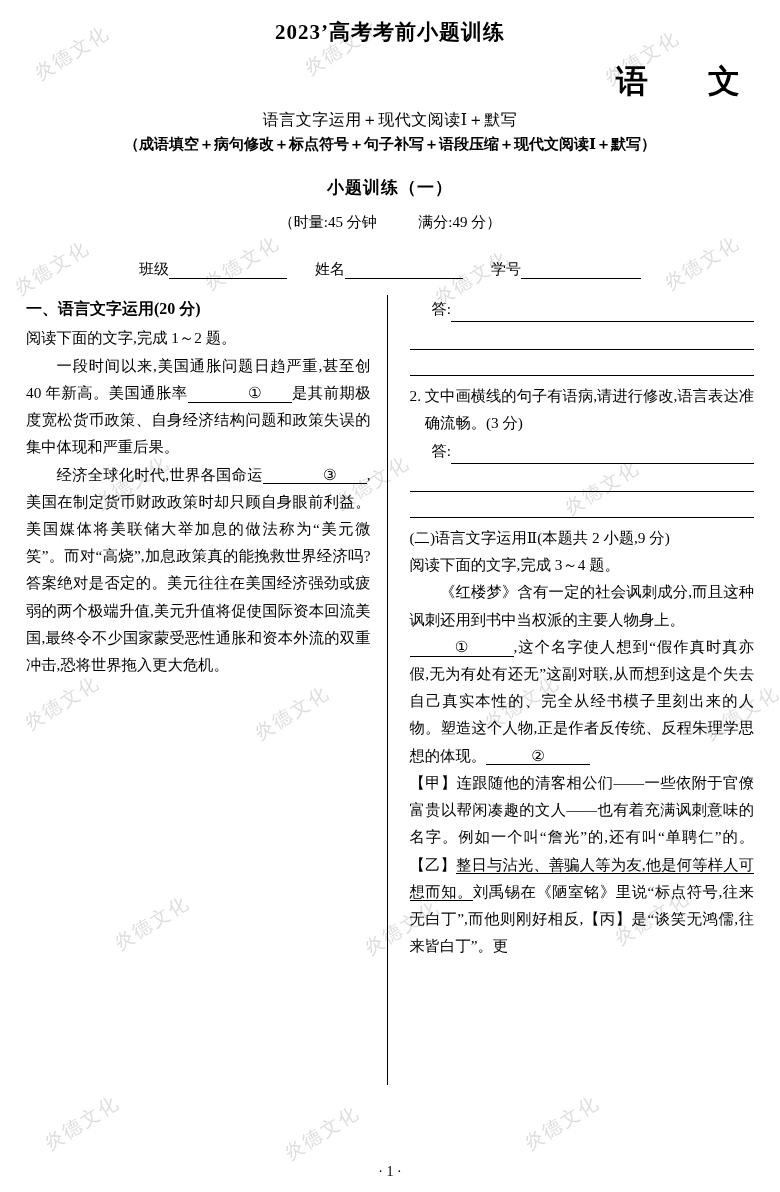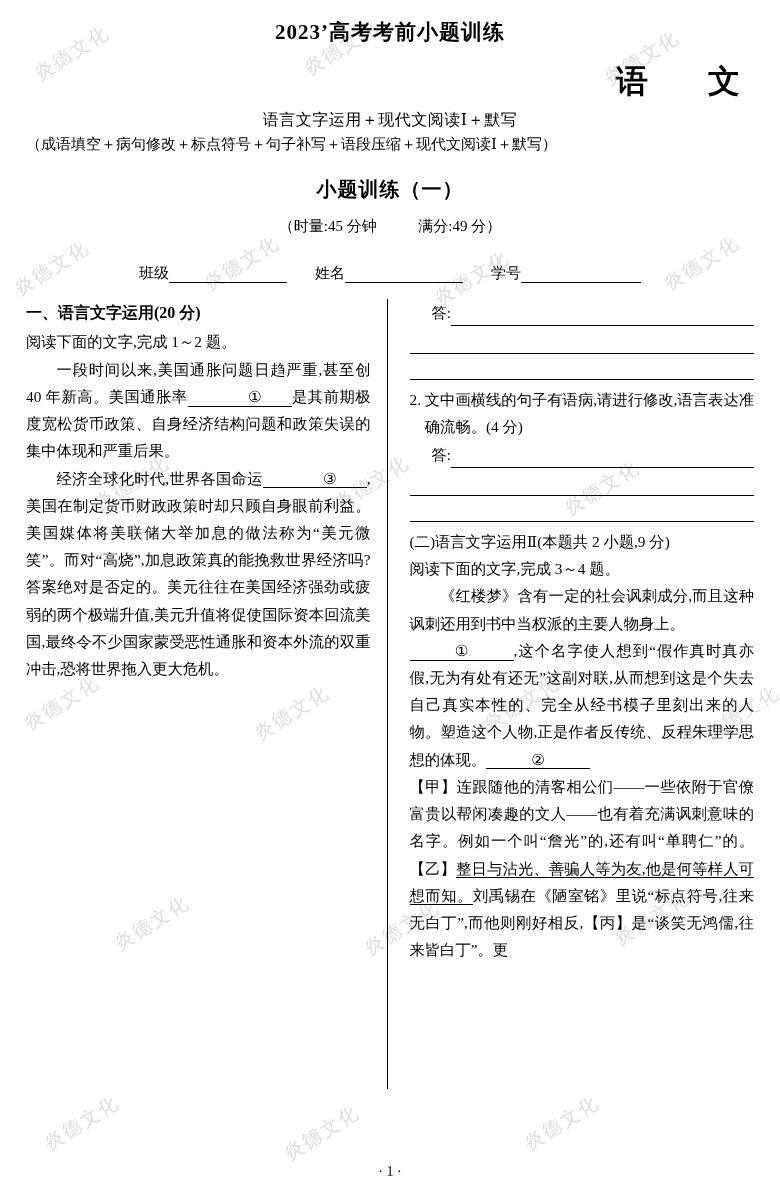--- a/index.html
+++ b/index.html
@@ -51,26 +51,28 @@
     letter-spacing: 14px;
     margin: 14px 0 6px 0;
   }
   .title-line2 {
     text-align: center;
     font-size: 16px;
     margin: 6px 0 2px 0;
     letter-spacing: .5px;
   }
   .title-line3 {
+    text-align: center;
     font-size: 15px;
     margin: 4px 0 2px 0;
+    font-weight: bold;
   }
   .section-title {
     text-align: center;
-    font-size: 20px;
+    font-size: 17px;
     font-weight: bold;
     margin: 22px 0 6px 0;
     letter-spacing: 1px;
   }
   .time-line {
     text-align: center;
     font-size: 15px;
     margin: 14px 0 4px 0;
   }
   .time-line .gap { display:inline-block; width: 34px; }
@@ -232,21 +234,21 @@
             <span class="tag">答:</span>
             <span class="rl"></span>
           </div>
           <div class="ans-lines">
             <div class="ans-line"></div>
             <div class="ans-line"></div>
           </div>
         </div>
 
         <div class="q-block">
-          <p class="hang">2. 文中画横线的句子有语病,请进行修改,语言表达准确流畅。(4 分)</p>
+          <p class="hang">2. 文中画横线的句子有语病,请进行修改,语言表达准确流畅。(3 分)</p>
           <div class="ans-first">
             <span class="tag">答:</span>
             <span class="rl"></span>
           </div>
           <div class="ans-lines">
             <div class="ans-line"></div>
             <div class="ans-line"></div>
           </div>
         </div>
 

